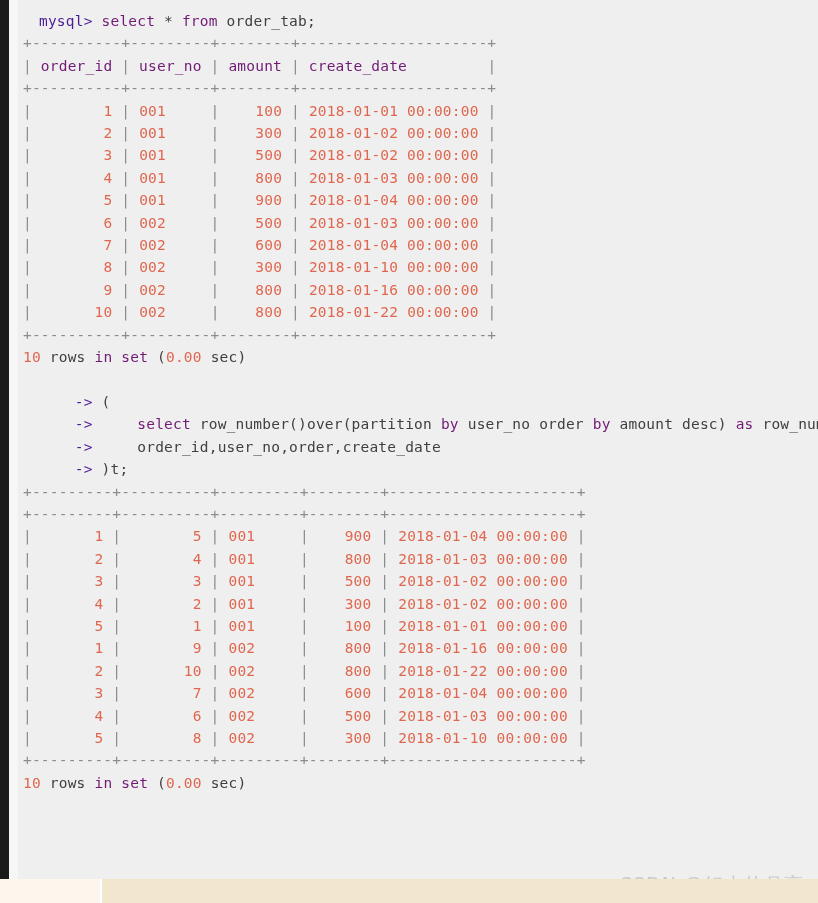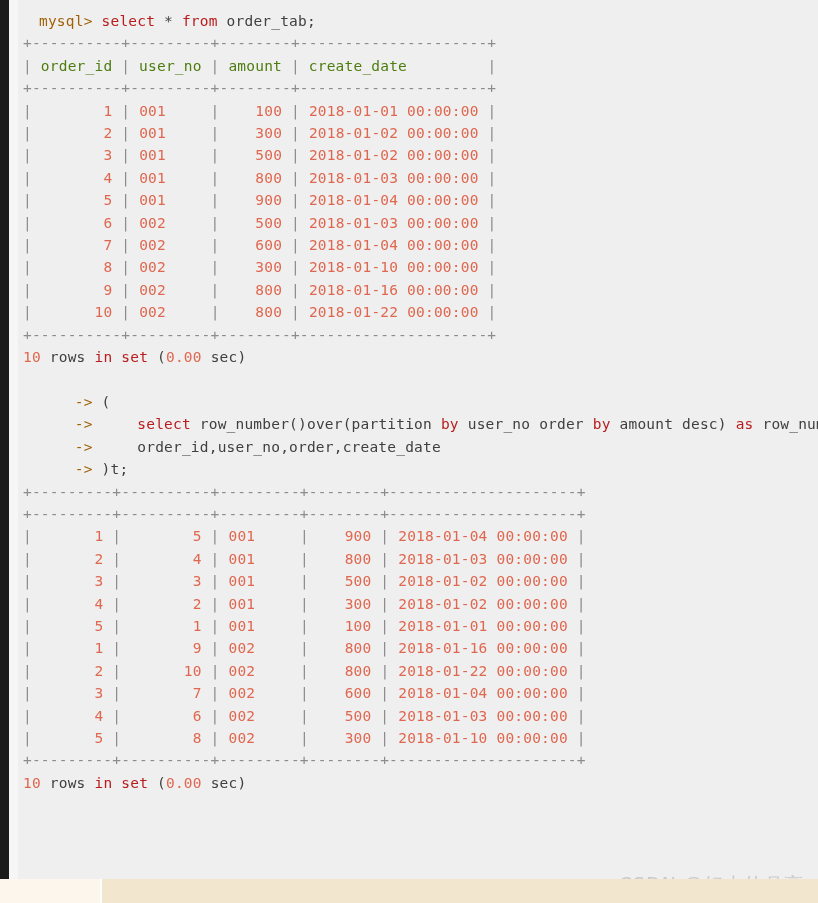--- a/index.html
+++ b/index.html
@@ -109,27 +109,27 @@
     line-height: 22.4px;
     letter-spacing: 0.2px;
     white-space: pre;
     color: #4a4a4a;
   }
   .term.blank {
     color: transparent;
   }
 
   
-  .kw   { color: #b91c1c; }            
+  .kw   { color: #701a75; }            
   .num  { color: #e0674f; }            
   .pipe { color: #8c8c8c; }            
   .rule { color: #8c8c8c; }            
-  .hdr  { color: #4d7c0f; }            
+  .hdr  { color: #701a75; }            
   .plain{ color: #3f3f3f; }            
-  .prompt { color: #a16207; padding-left: 16px; }
+  .prompt { color: #4c1d95; padding-left: 16px; }
 
   
   #watermark {
     position: absolute;
     right: 14px;
     top: 872px;
     font-family: "DejaVu Sans", "Liberation Sans", sans-serif;
     font-size: 19px;
     color: #c9c9c9;
     letter-spacing: 1px;

